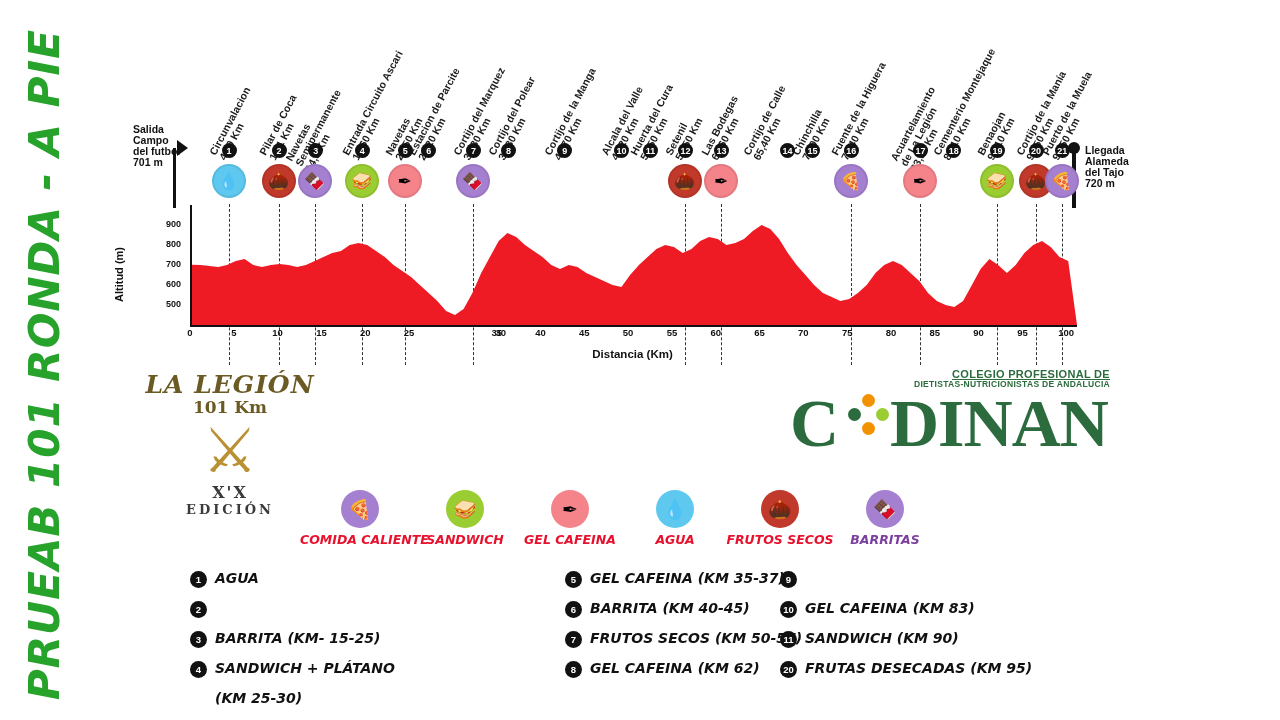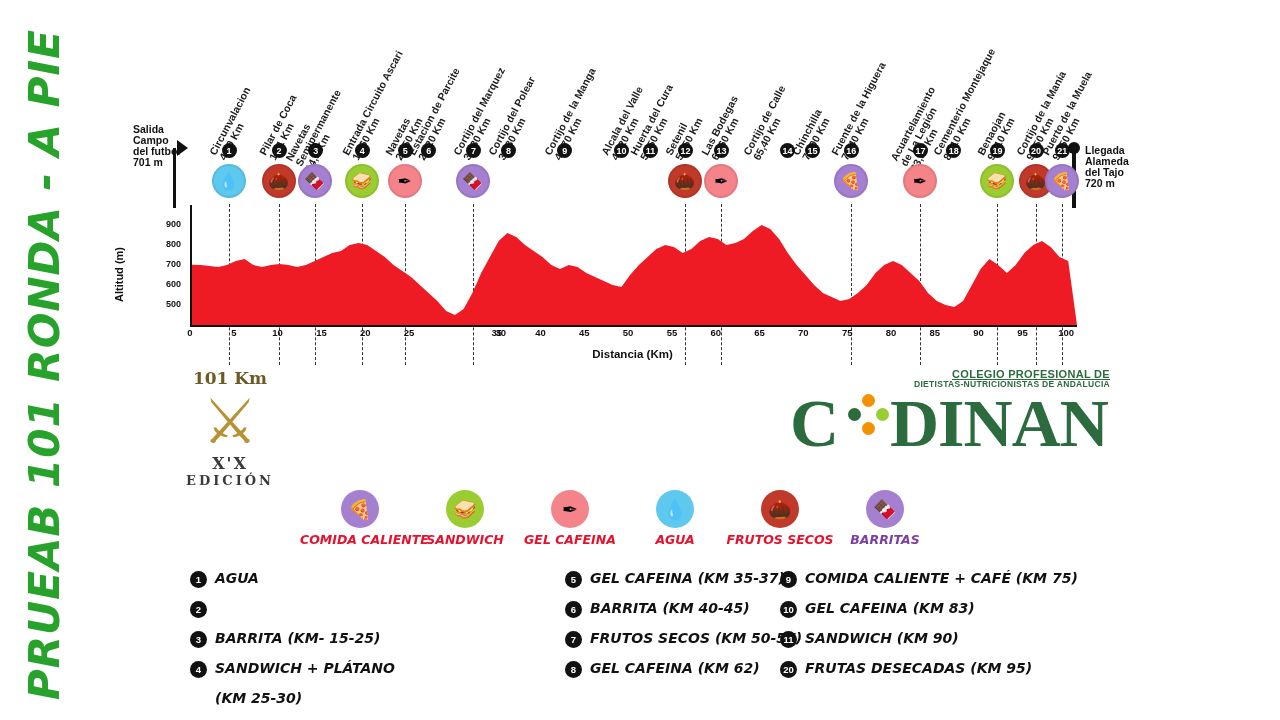--- a/index.html
+++ b/index.html
@@ -319,20 +319,21 @@
     </div>
   <div id="xaxis-title">Distancia (Km)</div>
 <div class="ylab" style="left: 36px; top: 299px; position: absolute;">500</div>
     <div class="ylab" style="left: 36px; top: 279px; position: absolute;">600</div>
     <div class="ylab" style="left: 36px; top: 259px; position: absolute;">700</div>
     <div class="ylab" style="left: 36px; top: 239px; position: absolute;">800</div>
     <div class="ylab" style="left: 36px; top: 219px; position: absolute;">900</div>
   </div>
 
 <div id="legion">
+  <div class="l1">LA LEGIÓN</div>
   <div class="l2">101 Km</div>
   <div class="emblem">⚔</div>
   <div class="l3">X'X</div>
   <div class="l4">EDICIÓN</div>
 </div>
 
 <div id="codinan">
   <div class="sub1">COLEGIO PROFESIONAL DE</div>
   <div class="sub2">DIETISTAS-NUTRICIONISTAS DE ANDALUCIA</div>
   <div class="word">
@@ -404,21 +405,20 @@
     <div class="li" style="left: 375px; top: 60px;">
       <div class="bullet">7</div>
       <div class="txt">FRUTOS SECOS (KM 50-57)</div>
     </div>
     <div class="li" style="left: 375px; top: 90px;">
       <div class="bullet">8</div>
       <div class="txt">GEL CAFEINA (KM 62)</div>
     </div>
     <div class="li" style="left: 590px; top: 0px;">
       <div class="bullet">9</div>
-      <div class="txt">COMIDA CALIENTE + CAFÉ (KM 75)</div>
     </div>
     <div class="li" style="left: 590px; top: 30px;">
       <div class="bullet">10</div>
       <div class="txt">GEL CAFEINA (KM 83)</div>
     </div>
     <div class="li" style="left: 590px; top: 60px;">
       <div class="bullet">11</div>
       <div class="txt">SANDWICH (KM 90)</div>
     </div>
     <div class="li" style="left: 590px; top: 90px;">

